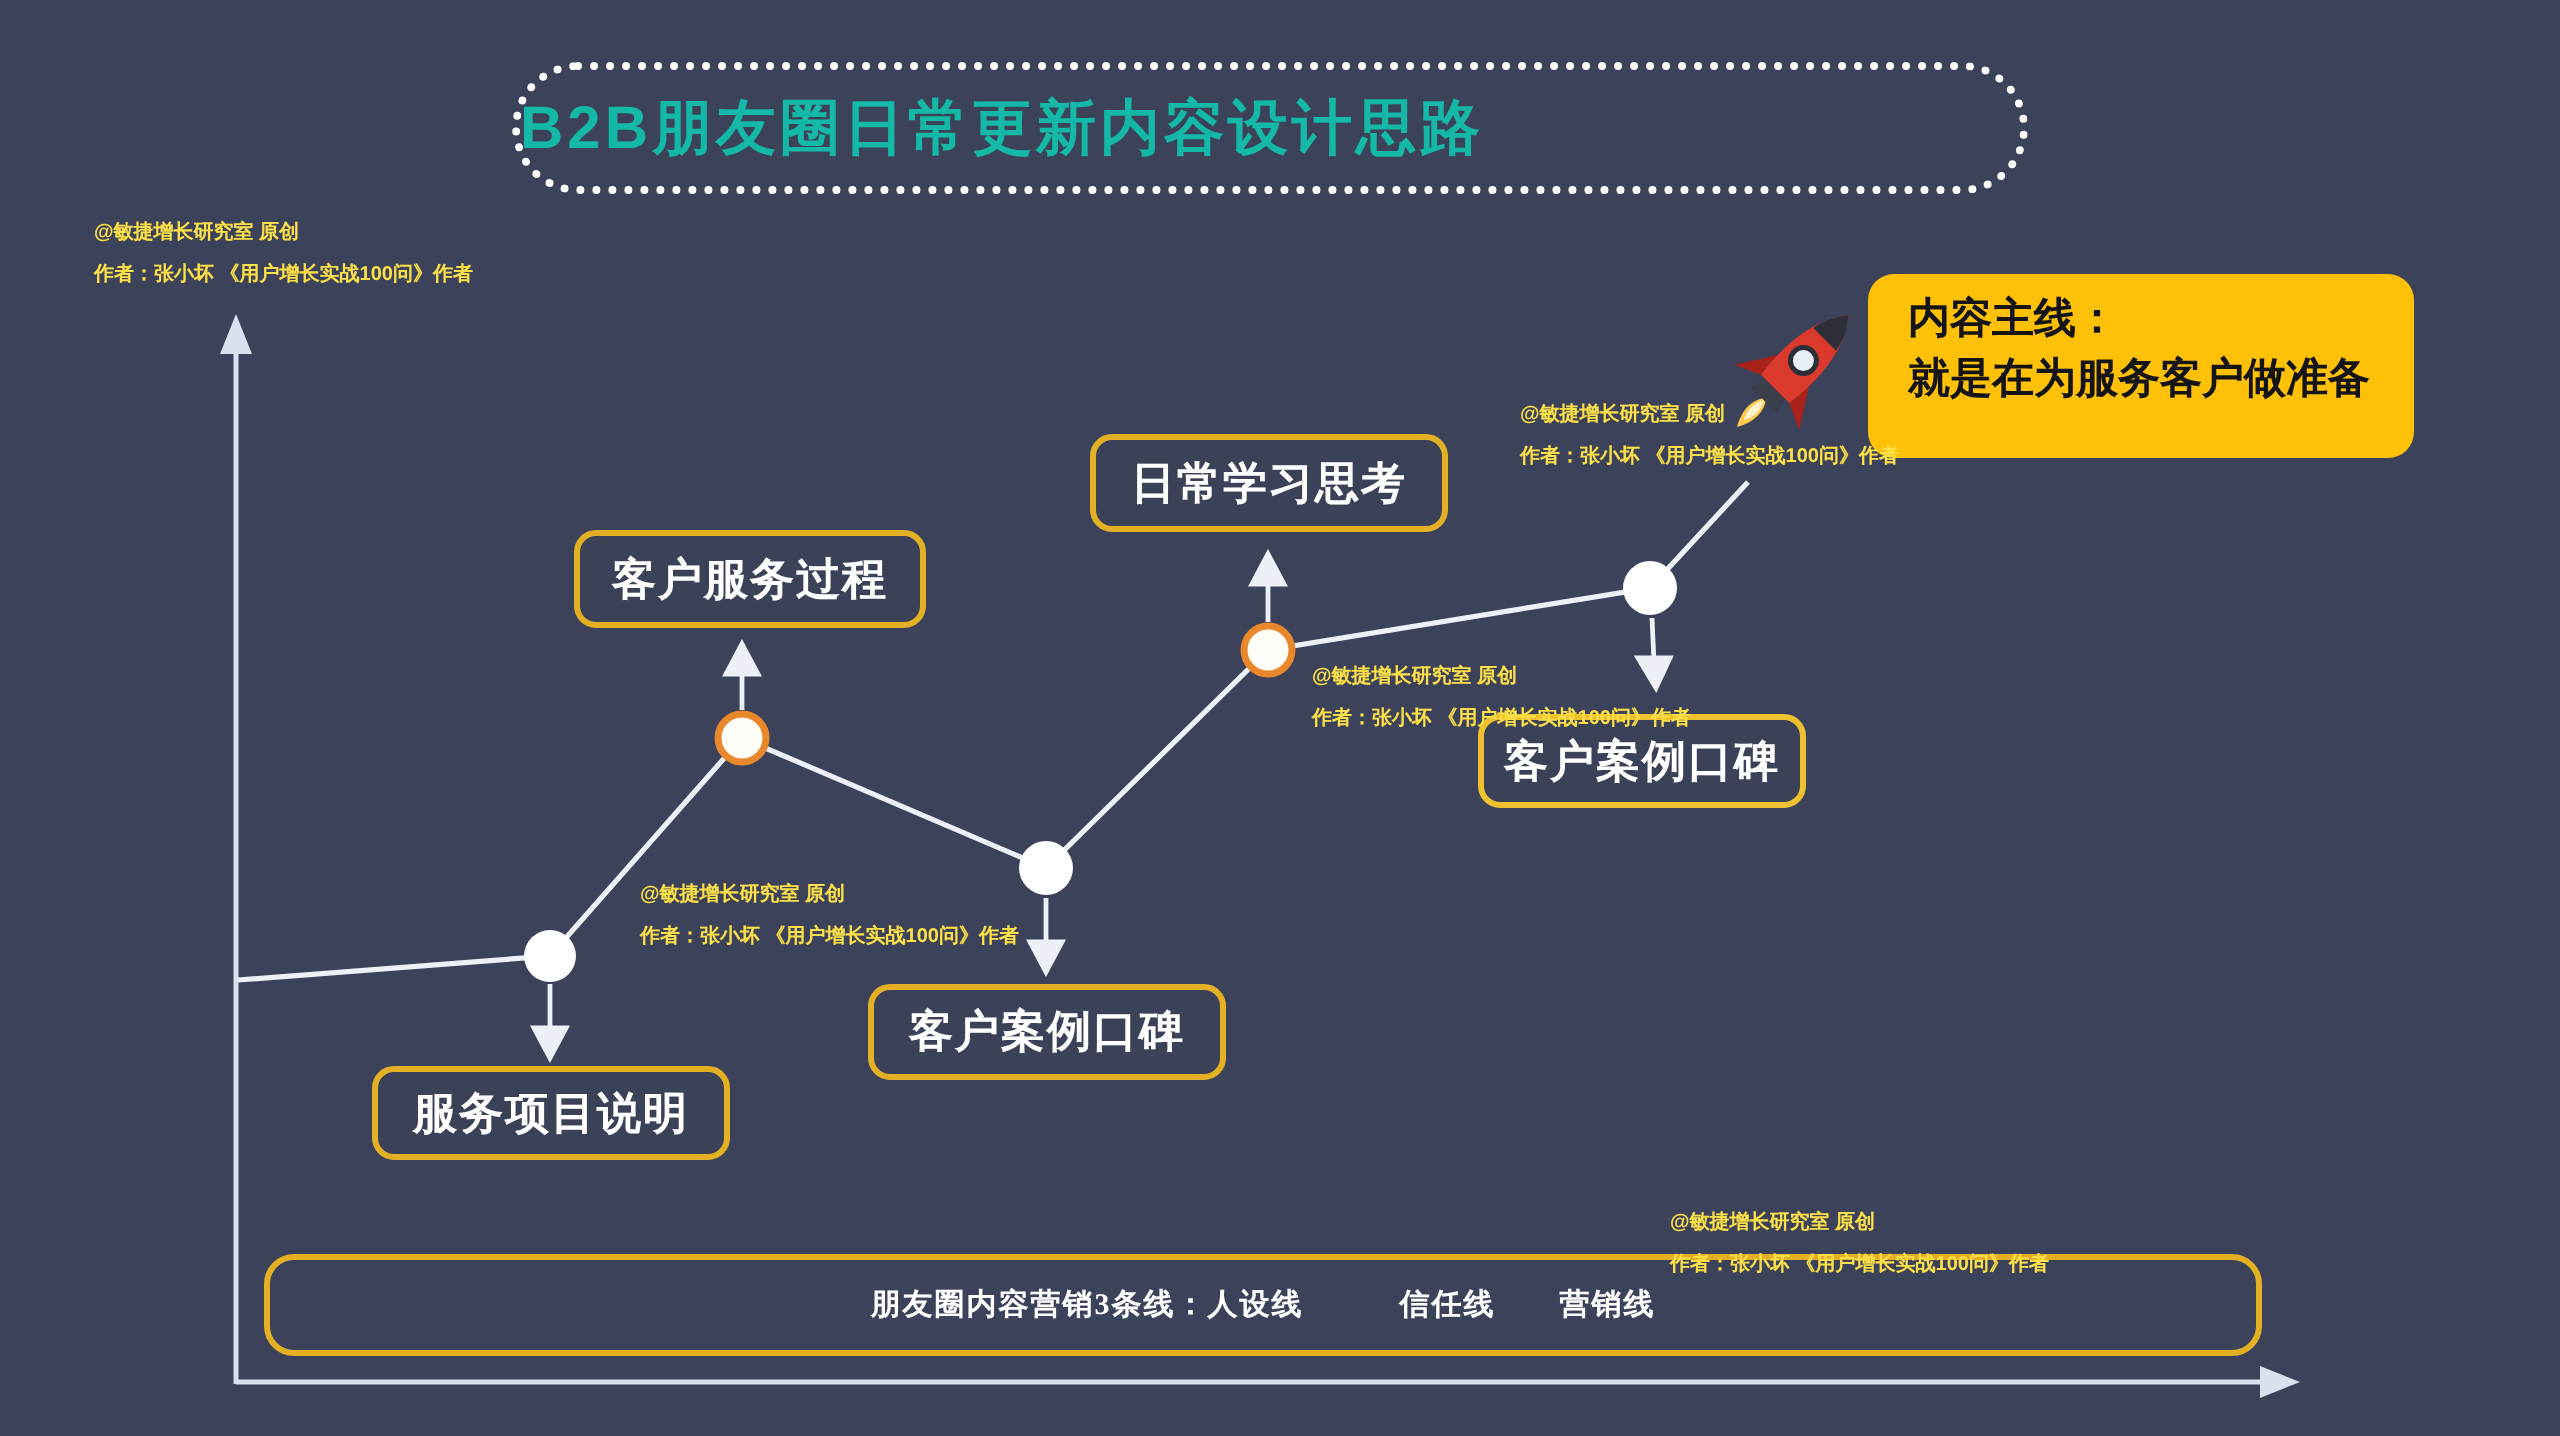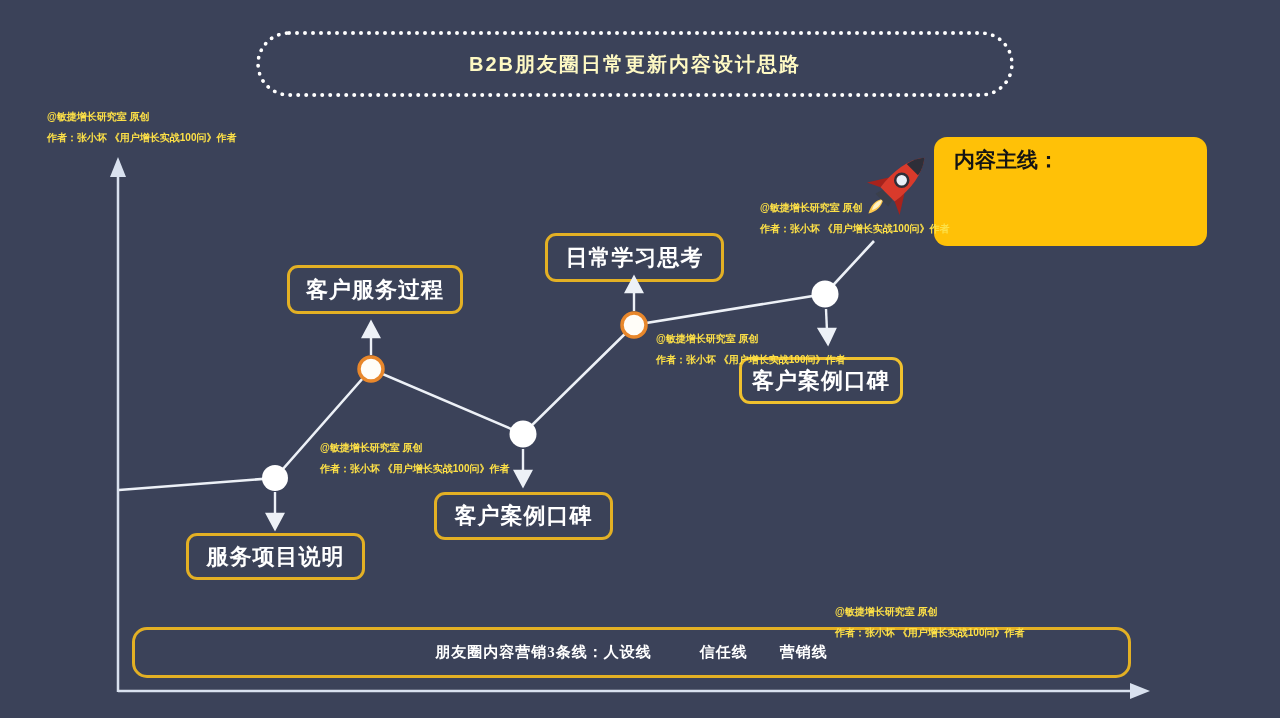--- a/index.html
+++ b/index.html
@@ -6,39 +6,39 @@
   body{
     width:1280px;height:718px;overflow:hidden;
     background:#3B4259;
     font-family:"Liberation Sans", sans-serif;
     position:relative;
   }
   
   .title-pill{
     position:absolute;left:256px;top:31px;width:758px;height:66px;
     border:4px dotted #FFFFFF;border-radius:44px;
-    display:flex;align-items:center;justify-content:center;
-    color:#fef9c3;font-size:20px;font-weight:bold;letter-spacing:2px;
+    display:flex;align-items:center;
+    color:#14b8a6;font-size:30px;font-weight:bold;letter-spacing:2px;
     z-index:2;box-sizing:border-box;
   }
   
   .wm{
     position:absolute;color:#fde047;font-size:10px;font-weight:bold;
     line-height:21px;z-index:6;white-space:nowrap;
   }
   
   .stage-box{
     position:absolute;border:3px solid #E3B024;border-radius:11px;
     display:flex;align-items:center;justify-content:center;
     color:#FFFFFF;font-size:22px;font-weight:bold;letter-spacing:1px;
     z-index:3;box-sizing:border-box;background:rgba(59,66,89,0.25);
   }
   
   .callout{
-    position:absolute;left:934px;top:137px;width:273px;height:109px;
+    position:absolute;left:934px;top:137px;width:273px;height:92px;
     background:#FFC107;border-radius:13px;z-index:2;
     color:#141414;font-size:21px;font-weight:bold;line-height:30px;
     padding:8px 0 16px 20px;box-sizing:border-box;
   }
   
   .footer-box{
     position:absolute;left:132px;top:627px;width:999px;height:51px;
     border:3px solid #E3B024;border-radius:15px;
     display:flex;align-items:center;justify-content:center;
     color:#FFFFFF;font-size:15px;font-weight:bold;letter-spacing:1px;
@@ -76,29 +76,30 @@
 
 <div class="stage-box" style="left:186px;top:533px;width:179px;height:47px;text-align:center;">
   <span>服务项目说明</span>
 </div>
 <div class="stage-box" style="left:287px;top:265px;width:176px;height:49px;align-items:center;">
   <span>客户服务过程</span>
 </div>
 <div class="stage-box" style="left:434px;top:492px;width:179px;height:48px;">
   <span>客户案例口碑</span>
 </div>
-<div class="stage-box" style="left:545px;top:217px;width:179px;height:49px;margin-top:16px;">
+<div class="stage-box" style="left:545px;top:217px;width:179px;height:49px;">
   <span>日常学习思考</span>
 </div>
 <div class="stage-box" style="left:739px;top:357px;width:164px;height:47px;border-color:#F0C12E;">
   <span>客户案例口碑</span>
 </div>
 
 <div class="callout">
   <div>内容主线：</div>
+  <div>就是在为服务客户做准备</div>
 </div>
 
 <div class="footer-box">
   <span>朋友圈内容营销3条线：人设线　　　信任线　　营销线</span>
 </div>
 
 <svg class="overlay" width="1280" height="718" viewBox="0 0 1280 718">
 
   <line x1="118" y1="692" x2="118" y2="172" stroke="#D9E1EF" stroke-width="2.5"></line>
   <polygon points="118,157 110,177 126,177" fill="#D9E1EF"></polygon>

